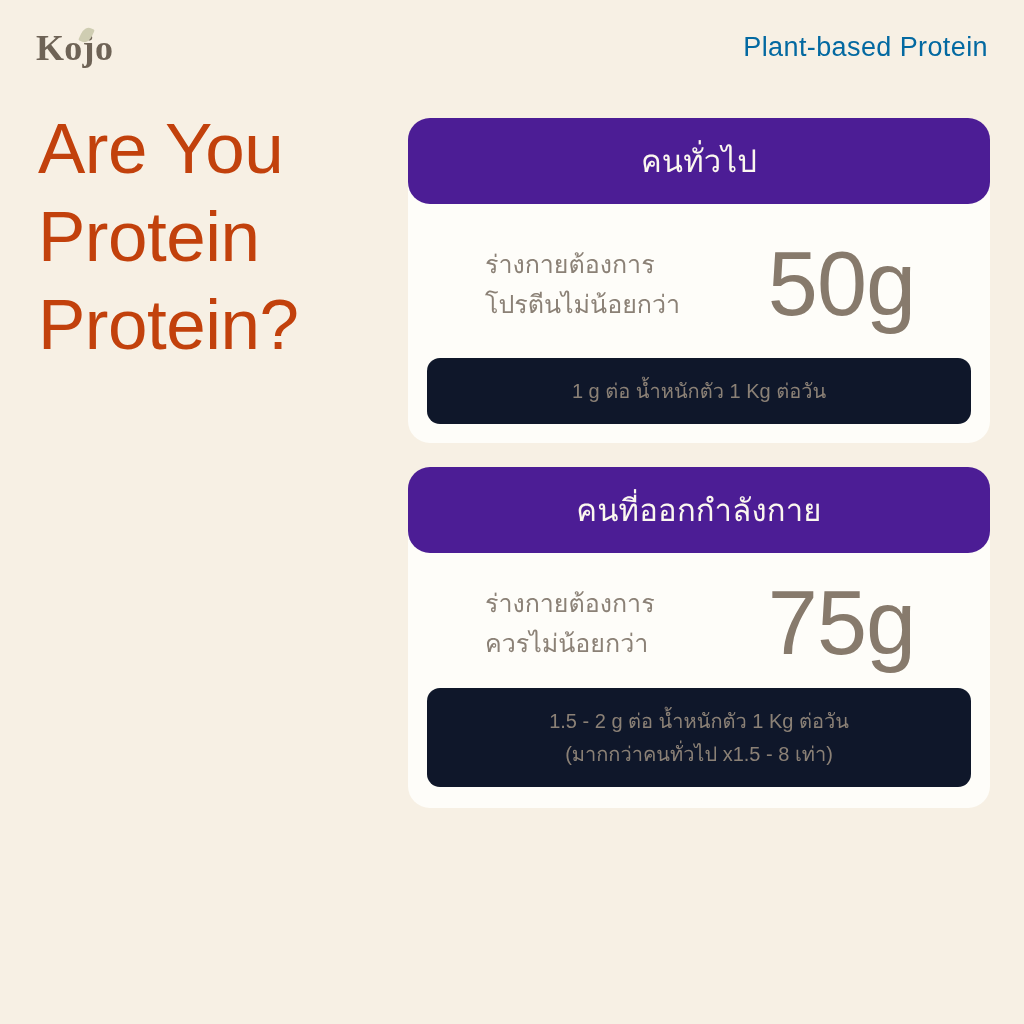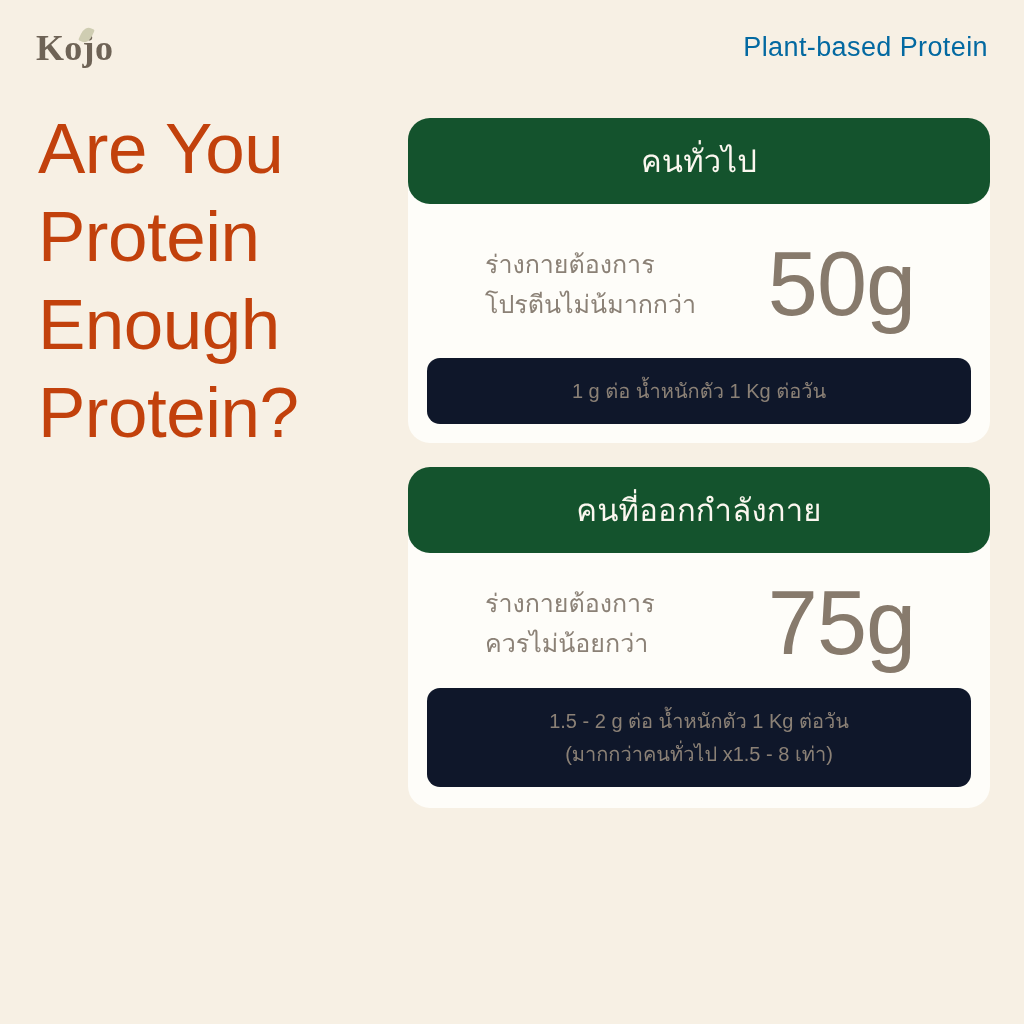--- a/index.html
+++ b/index.html
@@ -82,21 +82,21 @@
     border-radius: 22px;
     padding: 52px 19px 19px 19px;
   }
 
   .card-header {
     position: relative;
     z-index: 2;
     margin-bottom: -40px;
     height: 86px;
     border-radius: 22px;
-    background: #14532d;
+    background: #4c1d95;
     color: #fbf7ef;
     display: flex;
     align-items: center;
     justify-content: center;
     font-size: 31px;
     font-weight: 400;
     letter-spacing: 0.2px;
   }
 
   .card-main {
@@ -146,33 +146,32 @@
 <div class="logo">
   <span>Kojo</span>
   <span class="logo-leaf"></span>
 </div>
 
 <div class="eyebrow">Plant-based Protein</div>
 
 <div class="headline">
   <span class="headline-line">Are You</span>
   <span class="headline-line">Protein</span>
-  <span class="headline-line">Enough</span>
   <span class="headline-line">Protein?</span>
 </div>
 
 <div class="cards">
 
   <div class="card card-1">
     <div class="card-header">คนทั่วไป</div>
     <div class="card-body">
       <div class="card-main">
         <div class="card-desc">
           <span>ร่างกายต้องการ</span>
-          <span>โปรตีนไม่น้มากกว่า</span>
+          <span>โปรตีนไม่น้อยกว่า</span>
         </div>
         <div class="card-value">50g</div>
       </div>
       <div class="card-note">
         <span>1 g ต่อ น้ำหนักตัว 1 Kg ต่อวัน</span>
       </div>
     </div>
   </div>
 
   <div class="card card-2">

